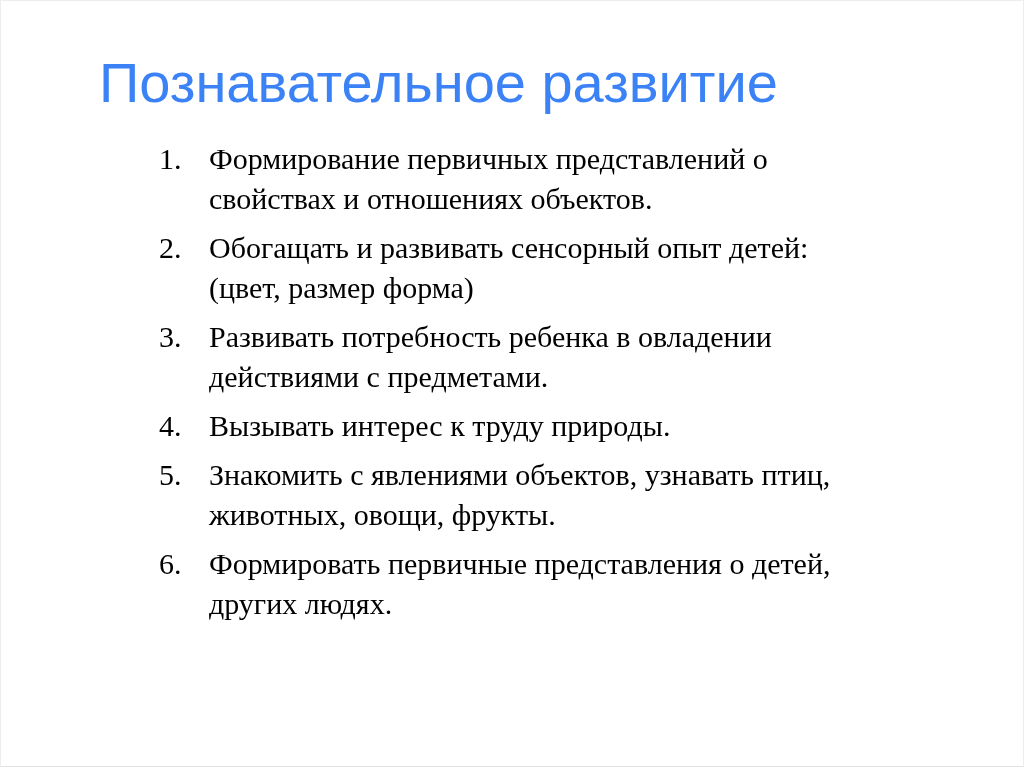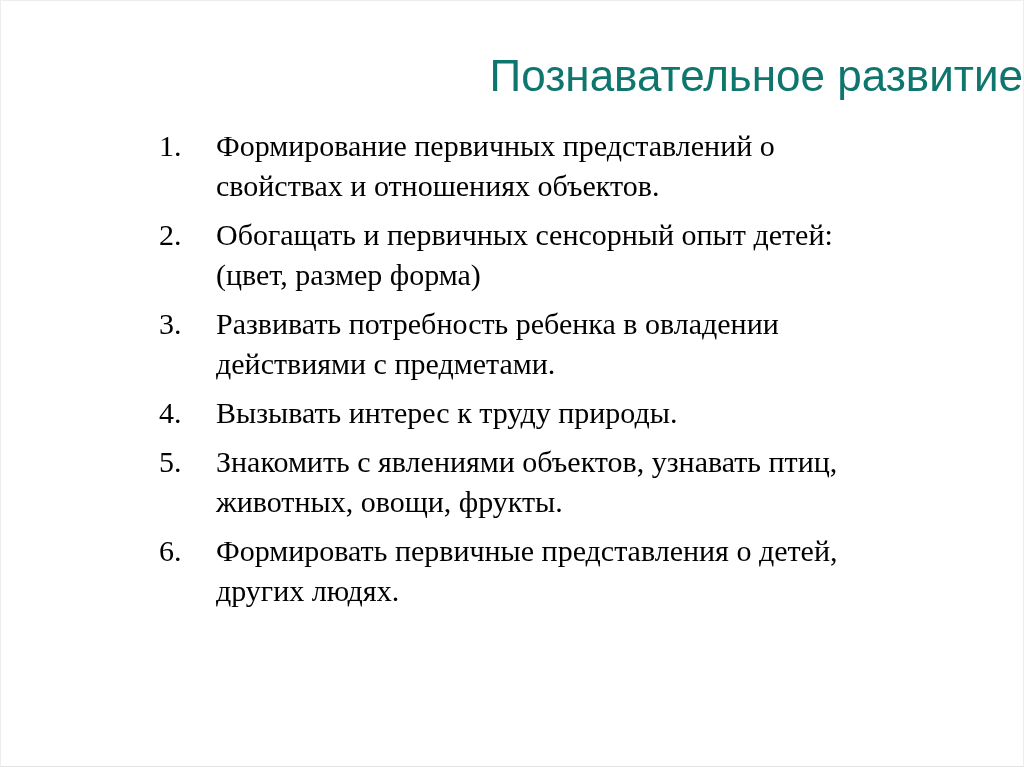--- a/index.html
+++ b/index.html
@@ -13,26 +13,26 @@
     height: 765px;
     background: #ffffff;
     border: 1px solid #ededed;
     border-bottom-color: #e3e3e3;
     overflow: hidden;
     color: #000000;
   }
   .slide-title {
     margin-top: 50px;
     margin-left: 98px;
-    text-align: right;
+    text-align: left;
     font-family: "Liberation Sans", "DejaVu Sans", sans-serif;
-    font-size: 44px;
+    font-size: 56px;
     font-weight: 400;
     line-height: 1.15;
-    color: #0f766e;
+    color: #3b82f6;
     letter-spacing: 0px;
   }
   .slide-list {
     list-style: none;
     margin: 24px 0 0 0;
     padding: 0 0 0 158px;
   }
   .slide-list li.item {
     display: grid;
     grid-template-columns: 50px 1fr;
@@ -41,37 +41,36 @@
     font-size: 30px;
     line-height: 40px;
     margin-bottom: 9px;
     color: #000000;
   }
   .slide-list .num {
     text-align: left;
   }
   .slide-list .txt {
     white-space: pre-line;
-    margin-left: 7px;
   }
 </style>
 </head>
 <body>
 
 <div class="slide">
   <div class="slide-title">Познавательное развитие</div>
   <ol class="slide-list">
     <li class="item">
       <span class="num">1.</span>
       <span class="txt">Формирование первичных представлений о
 свойствах и отношениях объектов.</span>
     </li>
     <li class="item">
       <span class="num">2.</span>
-      <span class="txt">Обогащать и первичных сенсорный опыт детей:
+      <span class="txt">Обогащать и развивать сенсорный опыт детей:
 (цвет, размер форма)</span>
     </li>
     <li class="item">
       <span class="num">3.</span>
       <span class="txt">Развивать потребность ребенка в овладении
 действиями с предметами.</span>
     </li>
     <li class="item">
       <span class="num">4.</span>
       <span class="txt">Вызывать интерес к труду природы.</span>

